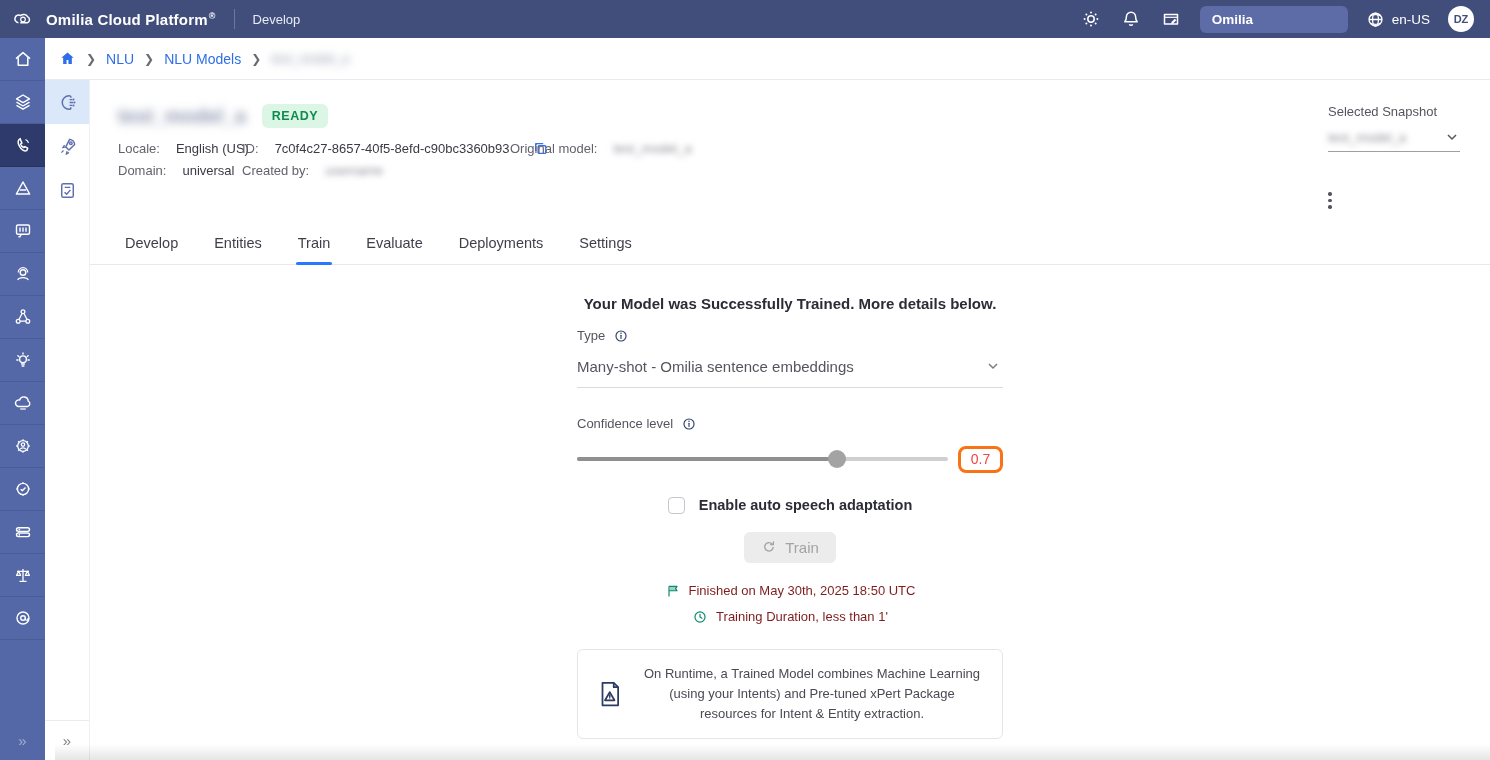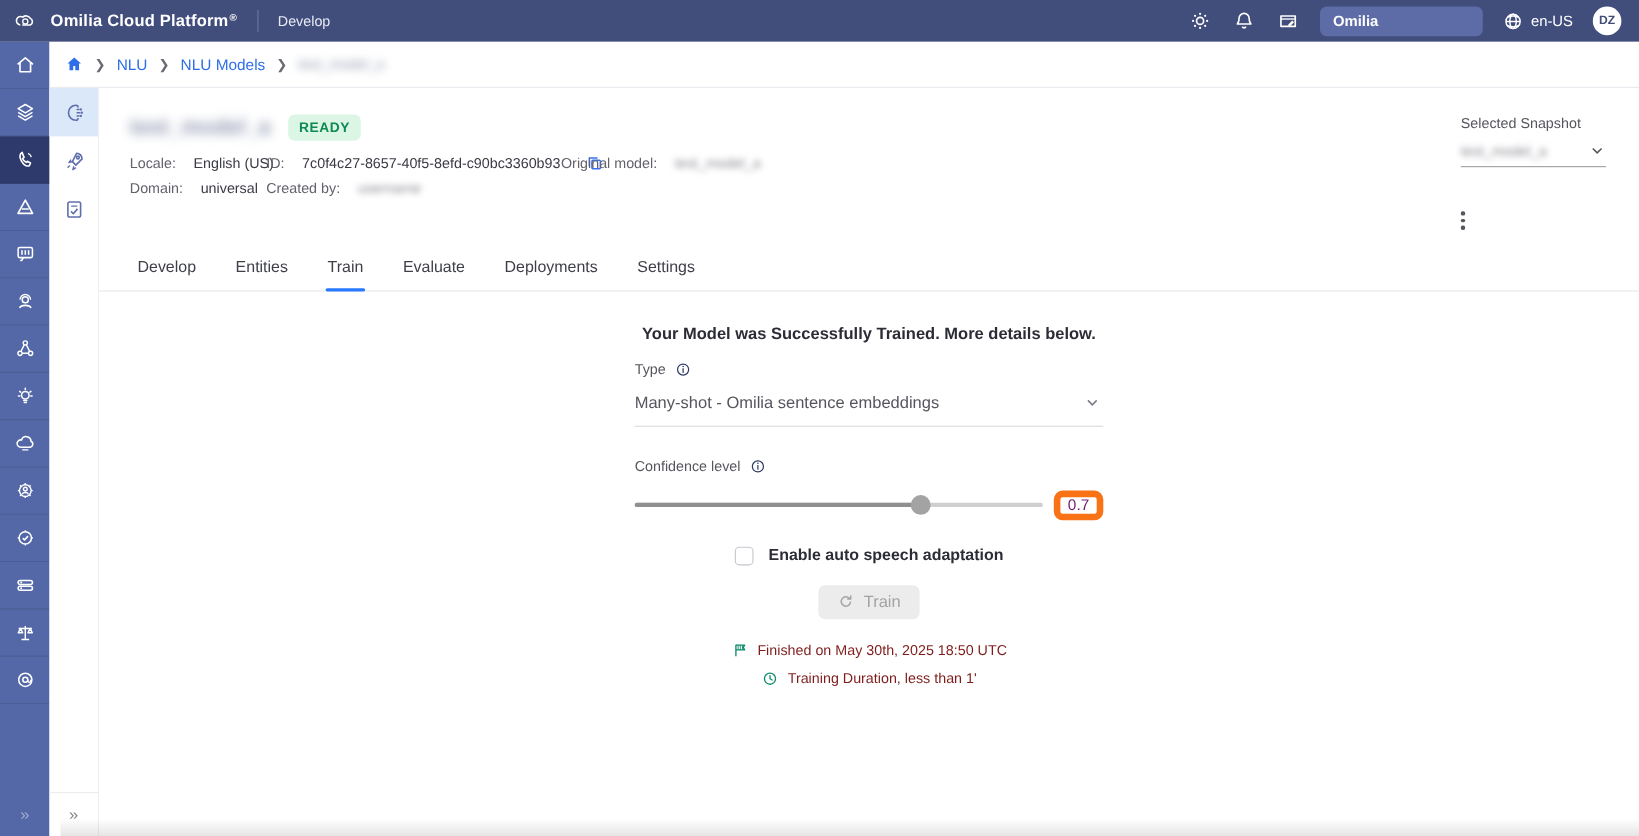--- a/index.html
+++ b/index.html
@@ -87,22 +87,22 @@
     border-bottom:1px solid #dadade; padding:10px 2px 12px 0; margin-top:4px; cursor:pointer; }
   .type-value { font-size:15px; color:#55555e; }
 
   .sliders-row { display:flex; gap:22px; margin-top:28px; }
   .slider-group { flex:1; }
   .slider-line { display:flex; align-items:center; gap:10px; margin-top:14px; }
   .slider { position:relative; flex:1; height:4px; background:#cfcfcf; border-radius:3px; cursor:pointer; }
   .slider .fill { position:absolute; left:0; top:0; height:4px; background:#8f8f8f; border-radius:3px; }
   .slider .thumb { position:absolute; top:50%; width:18px; height:18px; border-radius:50%;
     background:#a3a3a3; transform:translate(-50%,-50%); cursor:grab; }
-  .value-box { width:45px; height:27px; border:6px solid #f97316; border-radius:8px;
-    display:flex; align-items:center; justify-content:center; font-size:14px; color:#701a75; }
+  .value-box { width:45px; height:27px; border:3px solid #f97316; border-radius:8px;
+    display:flex; align-items:center; justify-content:center; font-size:14px; color:#ef4444; }
 
   .checkbox-row { display:flex; align-items:center; justify-content:center; gap:14px; margin-top:24px; }
   .checkbox { width:17px; height:17px; border:1.5px solid #c6c6ce; border-radius:4px; cursor:pointer; }
   .checkbox-label { font-size:14.5px; font-weight:bold; color:#2c2c36;text-align:center; }
 
   .train-btn { margin:18px auto 0 auto; display:flex; align-items:center; gap:8px;
     background:#ececec; border:none; border-radius:6px; padding:7px 17px; font-size:15px;
     color:#a3a3a3; cursor:not-allowed; width:fit-content;
     font-family:"Liberation Sans","DejaVu Sans",sans-serif; }
 
@@ -452,17 +452,27 @@
             <span>Finished on May 30th, 2025 18:50 UTC</span>
           </div>
           <div class="status-line status-duration">
             <svg width="16" height="16" viewBox="0 0 20 20" fill="none" stroke="#0a8a6a" stroke-width="1.5" stroke-linecap="round">
               <circle cx="10" cy="10" r="6.3"></circle>
                 <path d="M10 6.6 V10 l2.4 1.5"></path>
             </svg>
             <span>Training Duration, less than 1'</span>
           </div>
 
+          <div class="info-box">
+            <svg width="28" height="30" viewBox="0 0 22 24" fill="none" stroke="#2c3a64" stroke-width="1.4" stroke-linejoin="round">
+              <path d="M5 3 h9 l3.5 3.5 V21 H5 Z"></path>
+              <path d="M14 3 v3.5 h3.5"></path>
+              <path d="M10.8 10.5 L14.6 17 H7 Z"></path>
+              <path d="M10.8 12.8 v1.8" stroke-width="1.2" stroke-linecap="round"></path>
+              <circle cx="10.8" cy="15.8" r=".5" fill="#2c3a64" stroke="none"></circle>
+            </svg>
+            <div class="info-text">On Runtime, a Trained Model combines Machine Learning (using your Intents) and Pre-tuned xPert Package resources for Intent &amp; Entity extraction.</div>
+          </div>
         </div>
       </main>
     </div>
   </div>
 </div>
 
 </body></html>

